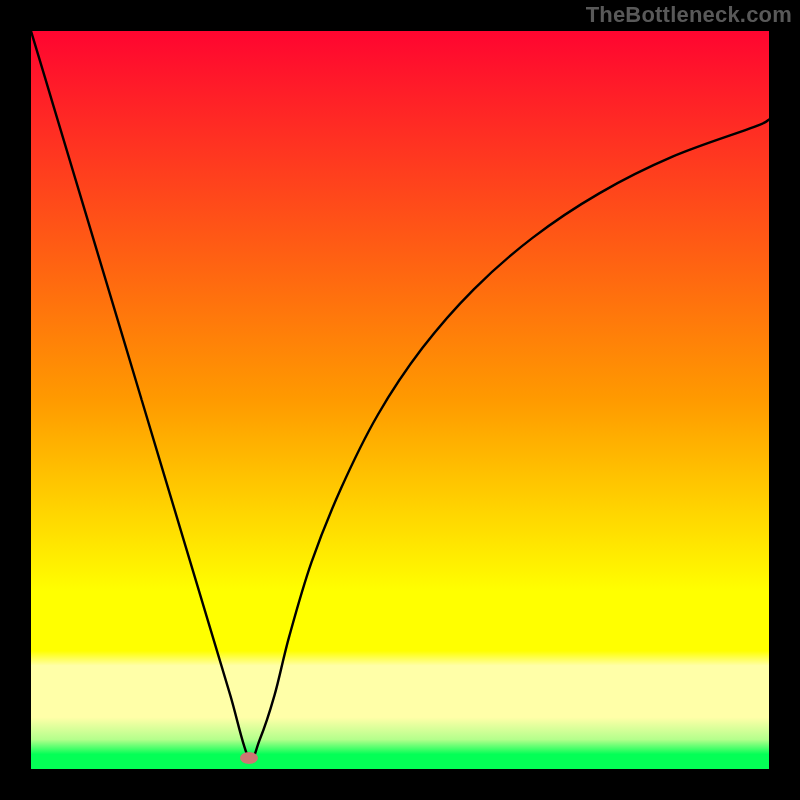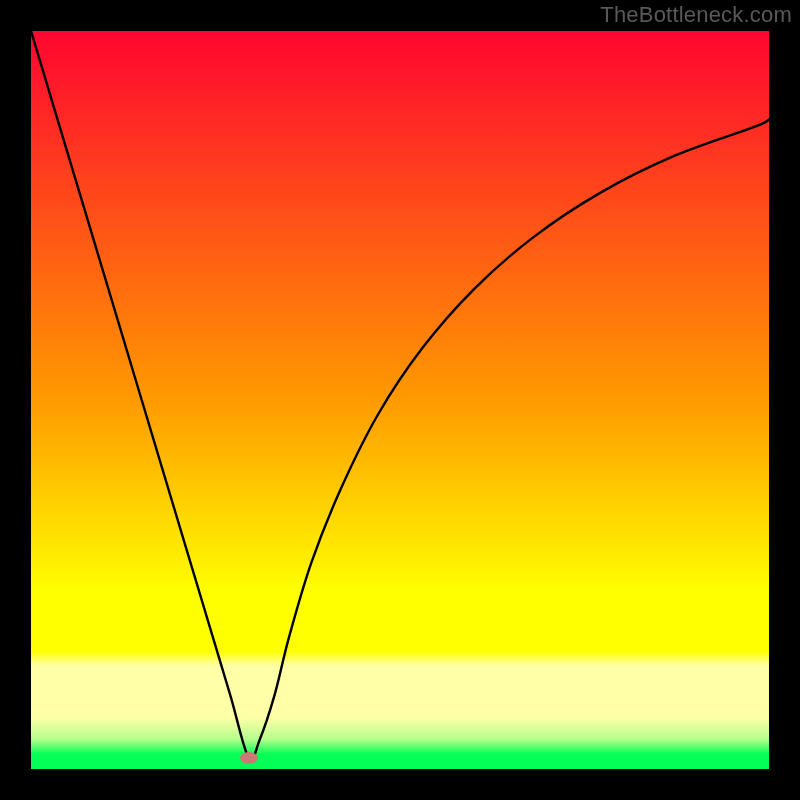--- a/index.html
+++ b/index.html
@@ -11,21 +11,21 @@
     font-family: Arial, Helvetica, sans-serif;
     overflow: hidden;
     position: relative;
   }
   .watermark {
     position: absolute;
     top: 2px;
     right: 8px;
     color: #595959;
     font-size: 22px;
-    font-weight: 400;
+    font-weight: 700;
     letter-spacing: 0.2px;
     z-index: 50;
   }
   .plot-frame {
     position: absolute;
     left: 31px;
     top: 31px;
     width: 738px;
     height: 738px;
     background: #000;

